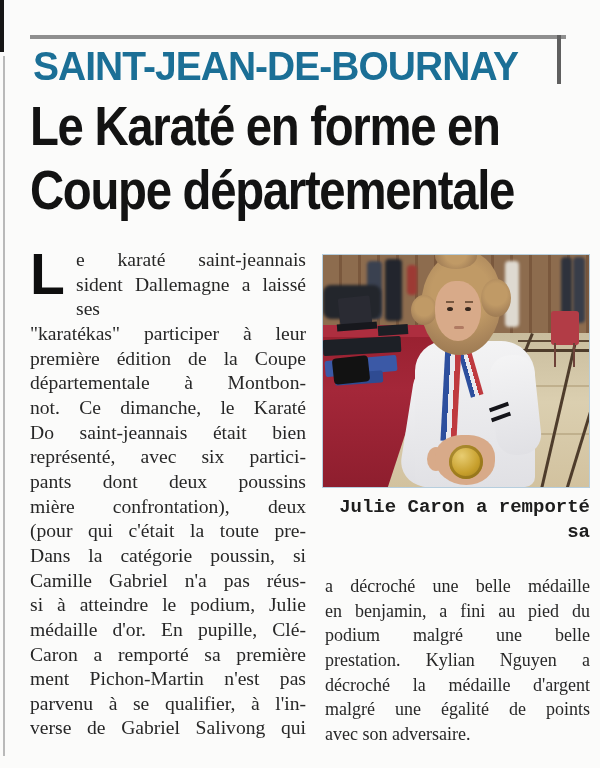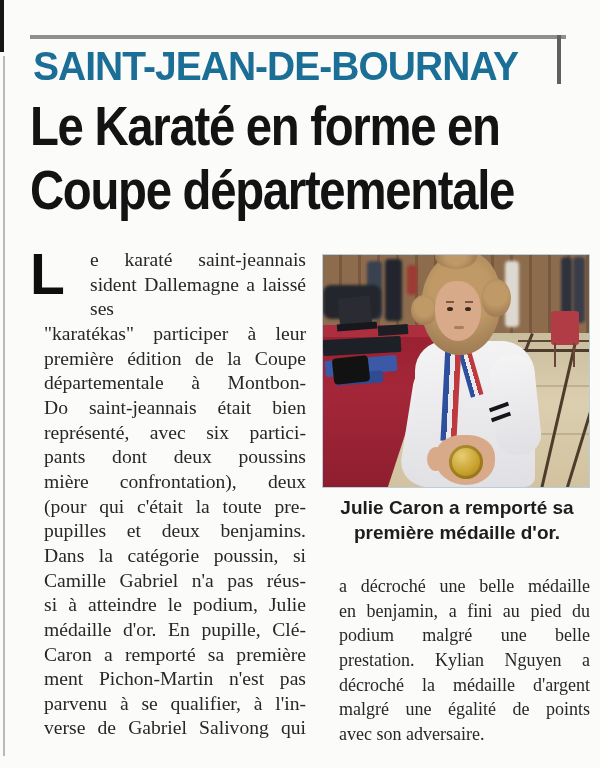--- a/index.html
+++ b/index.html
@@ -25,21 +25,21 @@
     color:var(--kicker-blue);letter-spacing:-1px;white-space:nowrap;
     transform:scaleX(.95);transform-origin:left top;
   }
   .headline{
     left:30px;top:94px;font-weight:800;color:var(--headline-black);
     font-size:55px;line-height:64px;letter-spacing:-1.5px;white-space:nowrap;
     transform:scaleX(.86);transform-origin:left top;
   }
   
   .col{font-family:"Liberation Serif","DejaVu Serif",serif;color:var(--body-text);}
-  .col .line{font-size:19.6px;line-height:24.65px;text-align:justify;text-align-last:justify;margin-left:14px;}
+  .col .line{font-size:19.6px;line-height:24.65px;text-align:justify;text-align-last:justify;}
   .col-left{left:30px;top:248px;width:276px;}
   .col-right{left:325px;top:574px;width:265px;}
   .col-right .line{font-size:18px;}
   .col-right .line.last{text-align-last:left;}
   .col-left .lines .line:nth-child(1),
   .col-left .lines .line:nth-child(2){padding-left:46px;}
   .drop-cap{
     position:absolute;left:0;top:3px;font-family:"Liberation Sans","DejaVu Sans",sans-serif;
     font-weight:900;font-size:57px;line-height:46px;color:#0e0e0e;
   }
@@ -65,21 +65,21 @@
   .ph-tabletop{left:0;top:70px;width:116px;height:12px;background:#ad2e3f;
     clip-path:polygon(0 0,100% 0,96% 100%,0 100%);}
   .gi{background:linear-gradient(175deg,#f4f4f5,#e0e0e4);}
   .skin{background:#d8aa89;}
   .hairball{background:radial-gradient(circle at 50% 40%,#c09a66 0 40%,#a8845a 70%,#93714a);}
   .chev{width:20px;height:0;border-top:4px solid #15151a;transform:rotate(-20deg);}
   .ribbon{background:linear-gradient(90deg,var(--ribbon-blue) 0 35%,#e9e9ee 35% 65%,var(--ribbon-red) 65%);}
   
   .caption{left:324px;top:495px;width:266px;font-weight:700;font-size:19px;
     line-height:25px;color:#1d1d1d;}
-  .caption .line{text-align:center;}
+  .caption .line{text-align:right;font-family:Liberation Mono, monospace;}
 </style>
 </head>
 <body>
 
 <div class="abs edge-black"></div>
 <div class="abs edge-rule"></div>
 <div class="abs top-rule"></div>
 <div class="abs kicker-tick"></div>
 
 <div class="abs kicker">SAINT-JEAN-DE-BOURNAY</div>
@@ -89,26 +89,26 @@
 </div>
 
 <div class="abs col col-left">
   <span class="drop-cap">L</span>
   <div class="lines">
       <div class="line">e karaté saint-jeannais</div>
       <div class="line">sident Dallemagne a laissé ses</div>
       <div class="line">"karatékas" participer à leur</div>
       <div class="line">première édition de la Coupe</div>
       <div class="line">départementale à Montbon-</div>
+      <div class="line">not. Ce dimanche, le Karaté</div>
       <div class="line">Do saint-jeannais était bien</div>
       <div class="line">représenté, avec six partici-</div>
       <div class="line">pants dont deux poussins</div>
       <div class="line">mière confrontation), deux</div>
       <div class="line">(pour qui c'était la toute pre-</div>
-      <div class="line">pupilles et deux benjamins.</div>
       <div class="line">Dans la catégorie poussin, si</div>
       <div class="line">Camille Gabriel n'a pas réus-</div>
       <div class="line">si à atteindre le podium, Julie</div>
       <div class="line">médaille d'or. En pupille, Clé-</div>
       <div class="line">Caron a remporté sa première</div>
       <div class="line">ment Pichon-Martin n'est pas</div>
       <div class="line">parvenu à se qualifier, à l'in-</div>
       <div class="line last">verse de Gabriel Salivong qui</div>
     </div>
 </div>
@@ -162,21 +162,20 @@
   <div style="left:123px;top:46px;width:8px;height:2px;background:#7a5a42"></div>
   <div style="left:142px;top:46px;width:8px;height:2px;background:#7a5a42"></div>
   <div style="left:131px;top:71px;width:10px;height:3px;background:#b07a62;border-radius:2px"></div>
   <div class="skin" style="left:104px;top:192px;width:18px;height:24px;border-radius:50%"></div>
   <div class="skin" style="left:112px;top:180px;width:60px;height:50px;border-radius:50% 50% 55% 60%"></div>
   <div style="left:126px;top:190px;width:34px;height:34px;border-radius:50%;background:radial-gradient(circle at 38% 32%,#e8cd72,var(--medal-gold) 55%,#96761a);box-shadow:inset 0 0 0 3px rgba(130,100,20,.55)"></div>
 </div>
 
 <div class="abs caption">
     <div class="line">Julie Caron a remporté sa</div>
-    <div class="line last">première médaille d'or.</div>
   </div>
 
 <div class="abs col col-right">
   <div class="lines">
       <div class="line">a décroché une belle médaille</div>
       <div class="line">en benjamin, a fini au pied du</div>
       <div class="line">podium malgré une belle</div>
       <div class="line">prestation. Kylian Nguyen a</div>
       <div class="line">décroché la médaille d'argent</div>
       <div class="line">malgré une égalité de points</div>

